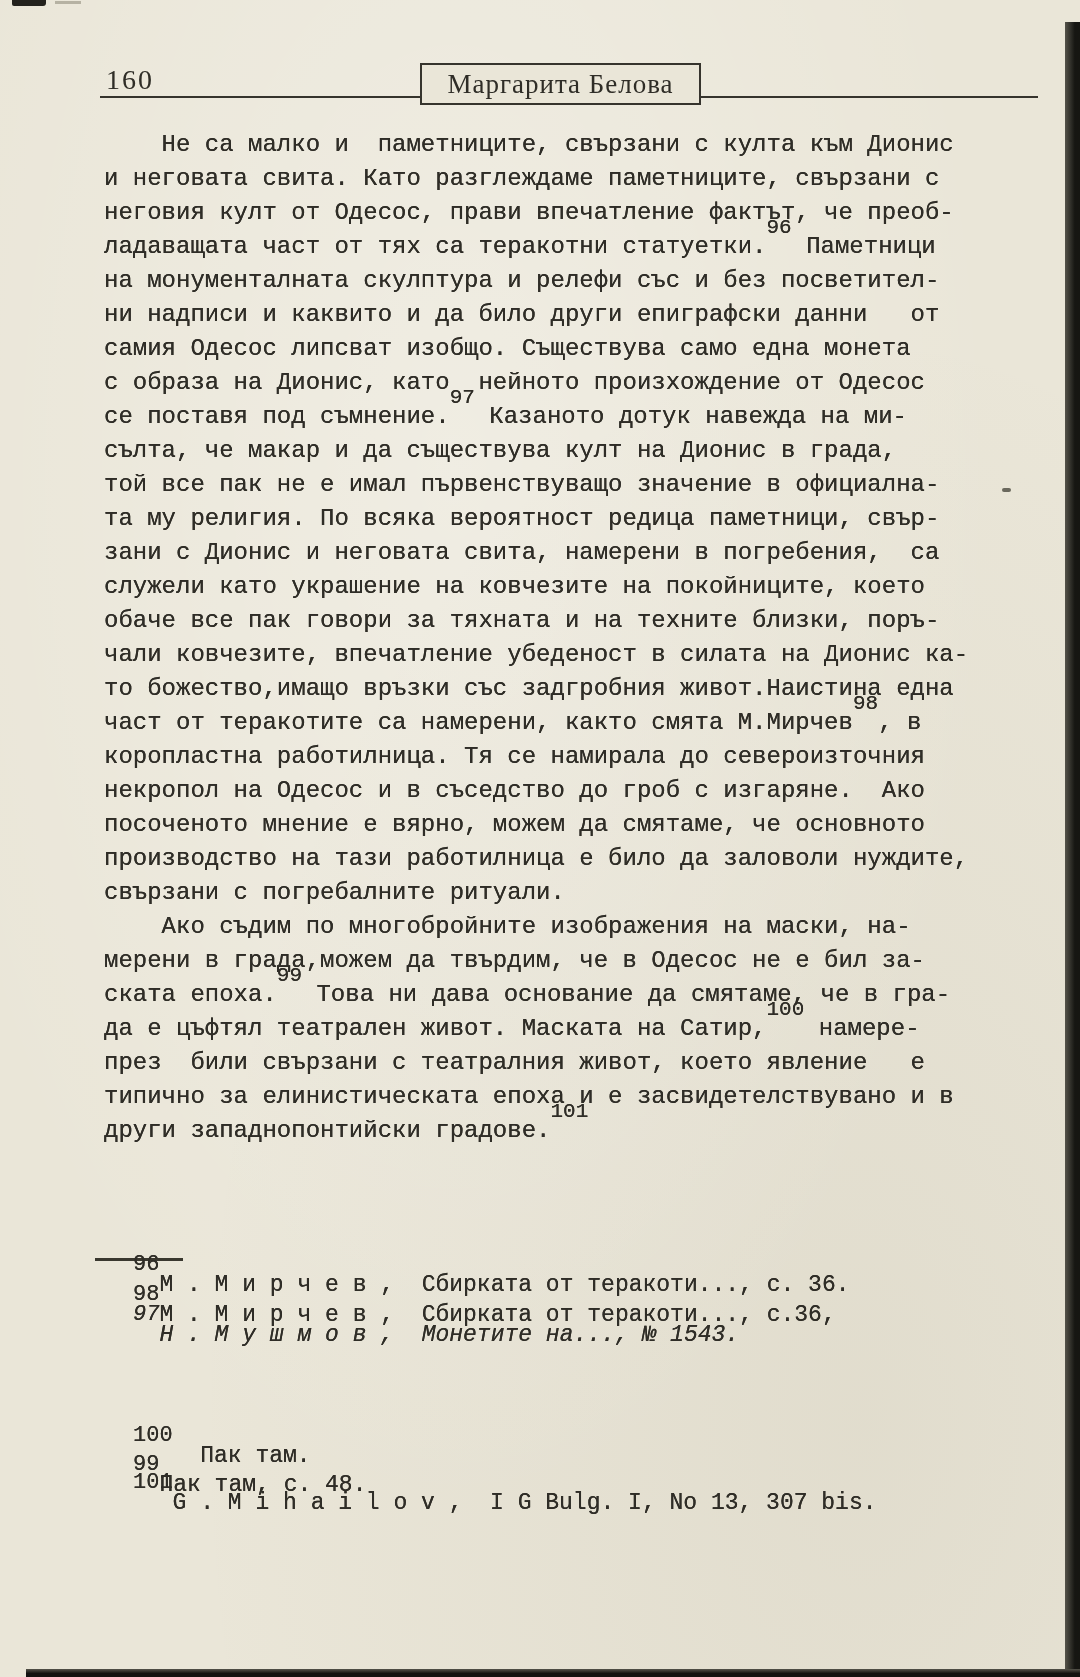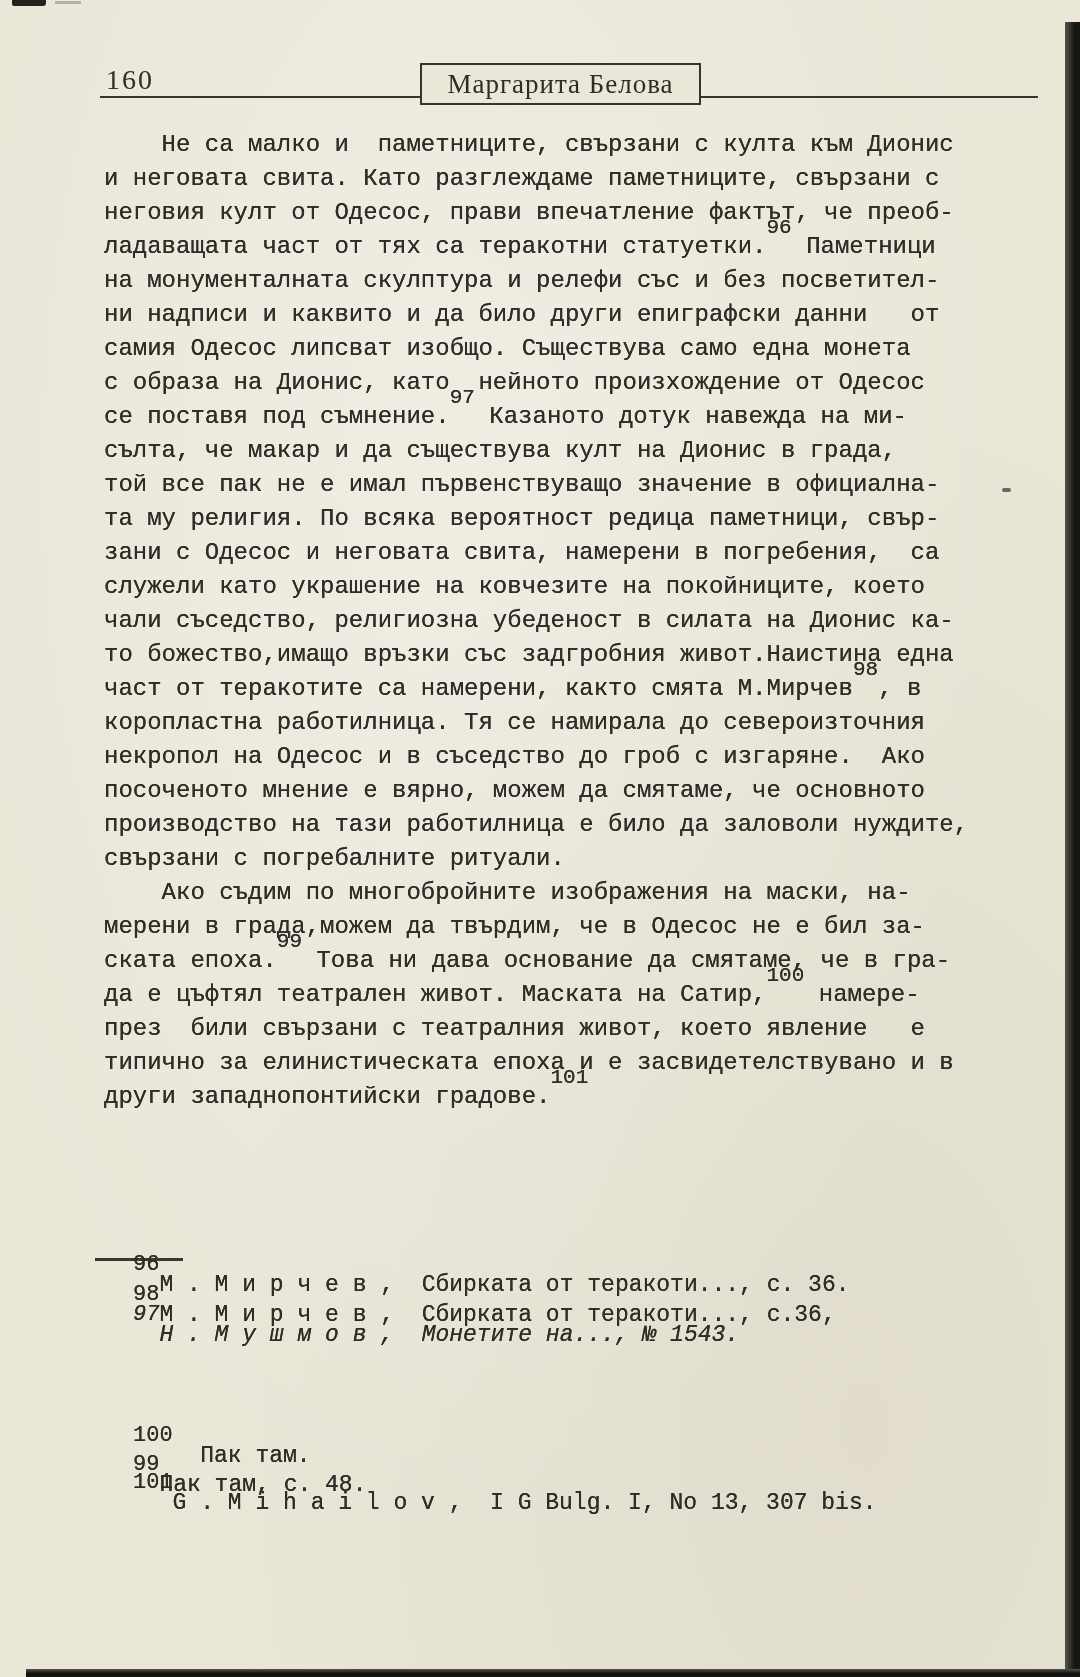--- a/index.html
+++ b/index.html
@@ -80,23 +80,24 @@
       <div class="bline">неговия култ от Одесос, прави впечатление фактът, че преоб-</div>
       <div class="bline">ладаващата част от тях са теракотни статуетки.<sup class="fnref">96</sup> Паметници</div>
       <div class="bline">на монументалната скулптура и релефи със и без посветител-</div>
       <div class="bline">ни надписи и каквито и да било други епиграфски данни   от</div>
       <div class="bline">самия Одесос липсват изобщо. Съществува само една монета</div>
       <div class="bline">с образа на Дионис, като  нейното произхождение от Одесос</div>
       <div class="bline">се поставя под съмнение.<sup class="fnref">97</sup> Казаното дотук навежда на ми-</div>
       <div class="bline">сълта, че макар и да съществува култ на Дионис в града,</div>
       <div class="bline">той все пак не е имал първенствуващо значение в официална-</div>
       <div class="bline">та му религия. По всяка вероятност редица паметници, свър-</div>
-      <div class="bline">зани с Одесос и неговата свита, намерени в погребения,  са</div>
+      <div class="bline">зани с Дионис и неговата свита, намерени в погребения,  са</div>
       <div class="bline">служели като украшение на ковчезите на покойниците, което</div>
-      <div class="bline">чали съседство, религиозна убеденост в силата на Дионис ка-</div>
+      <div class="bline">обаче все пак говори за тяхната и на техните близки, поръ-</div>
+      <div class="bline">чали ковчезите, впечатление убеденост в силата на Дионис ка-</div>
       <div class="bline">то божество,имащо връзки със задгробния живот.Наистина една</div>
       <div class="bline">част от теракотите са намерени, както смята М.Мирчев<sup class="fnref">98</sup>, в</div>
       <div class="bline">коропластна работилница. Тя се намирала до североизточния</div>
       <div class="bline">некропол на Одесос и в съседство до гроб с изгаряне.  Ако</div>
       <div class="bline">посоченото мнение е вярно, можем да смятаме, че основното</div>
       <div class="bline">производство на тази работилница е било да заловоли нуждите,</div>
       <div class="bline">свързани с погребалните ритуали.</div>
       <div class="bline">    Ако съдим по многобройните изображения на маски, на-</div>
       <div class="bline">мерени в града,можем да твърдим, че в Одесос не е бил за-</div>
       <div class="bline">ската епоха.<sup class="fnref">99</sup> Това ни дава основание да смятаме, че в гра-</div>

